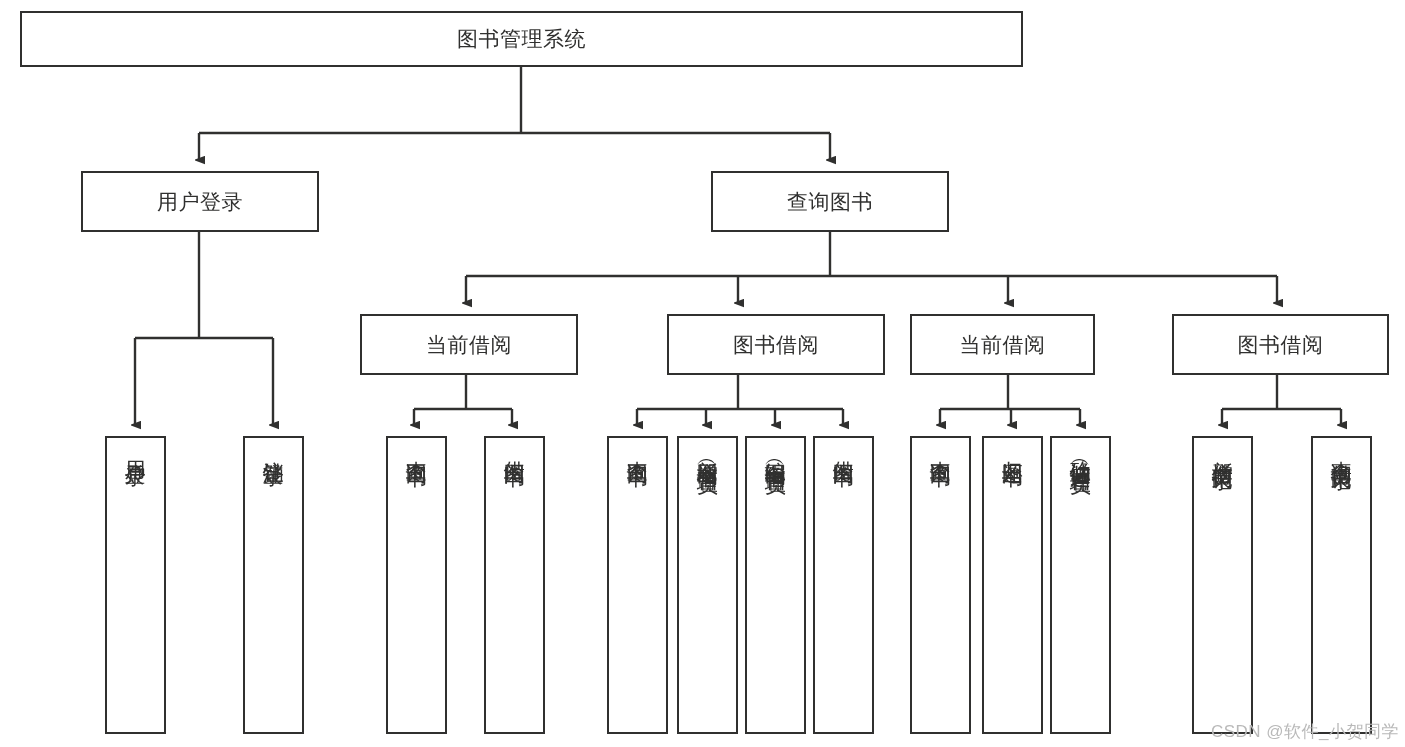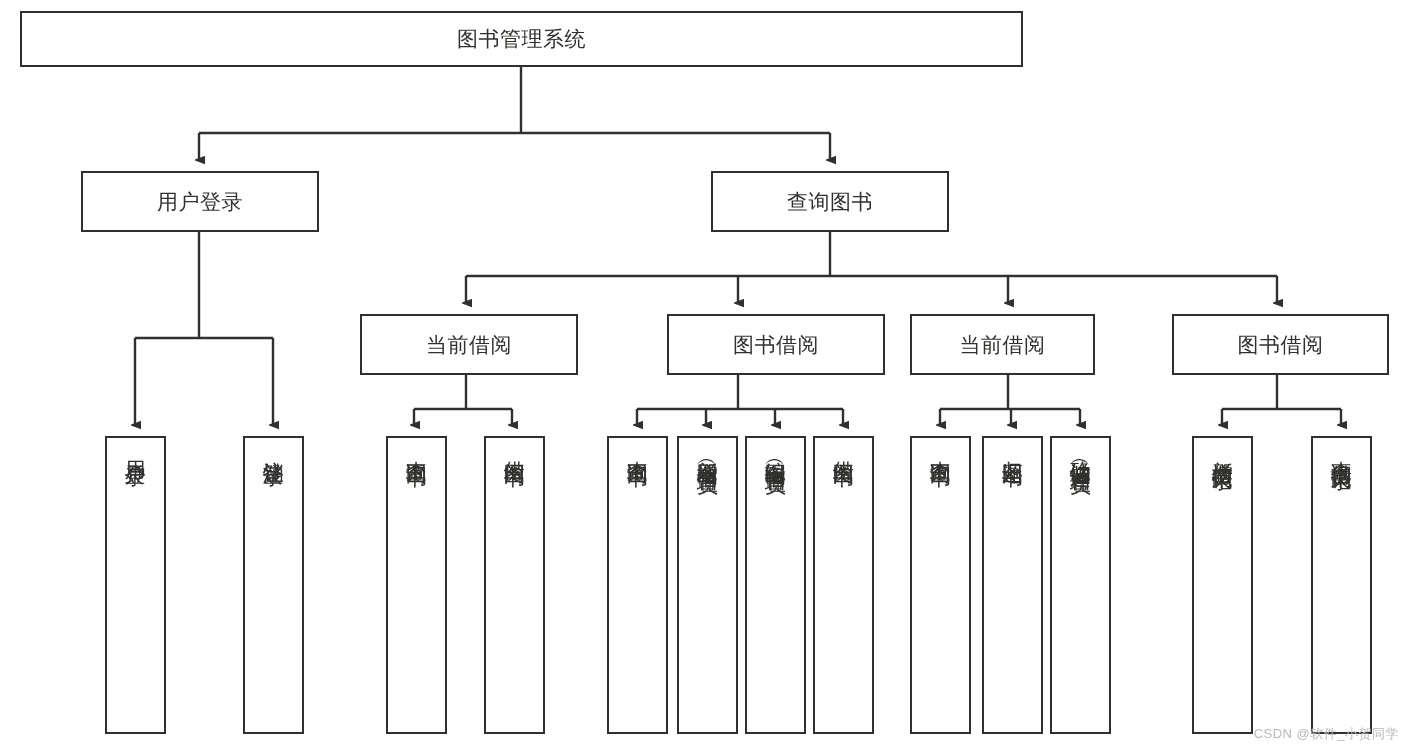--- a/index.html
+++ b/index.html
@@ -53,21 +53,21 @@
     writing-mode: vertical-rl;
     text-orientation: upright;
     font-size: 21px;
     letter-spacing: 2px;
     white-space: nowrap;
   }
   .watermark {
     position: absolute;
     right: 6px;
     bottom: 4px;
-    font-size: 13px;
+    font-size: 17px;
     color: #b9b9b9;
     white-space: nowrap;
     letter-spacing: 0.5px;
   }
 </style>
 </head>
 <body>
 
 <div id="canvas">
 

